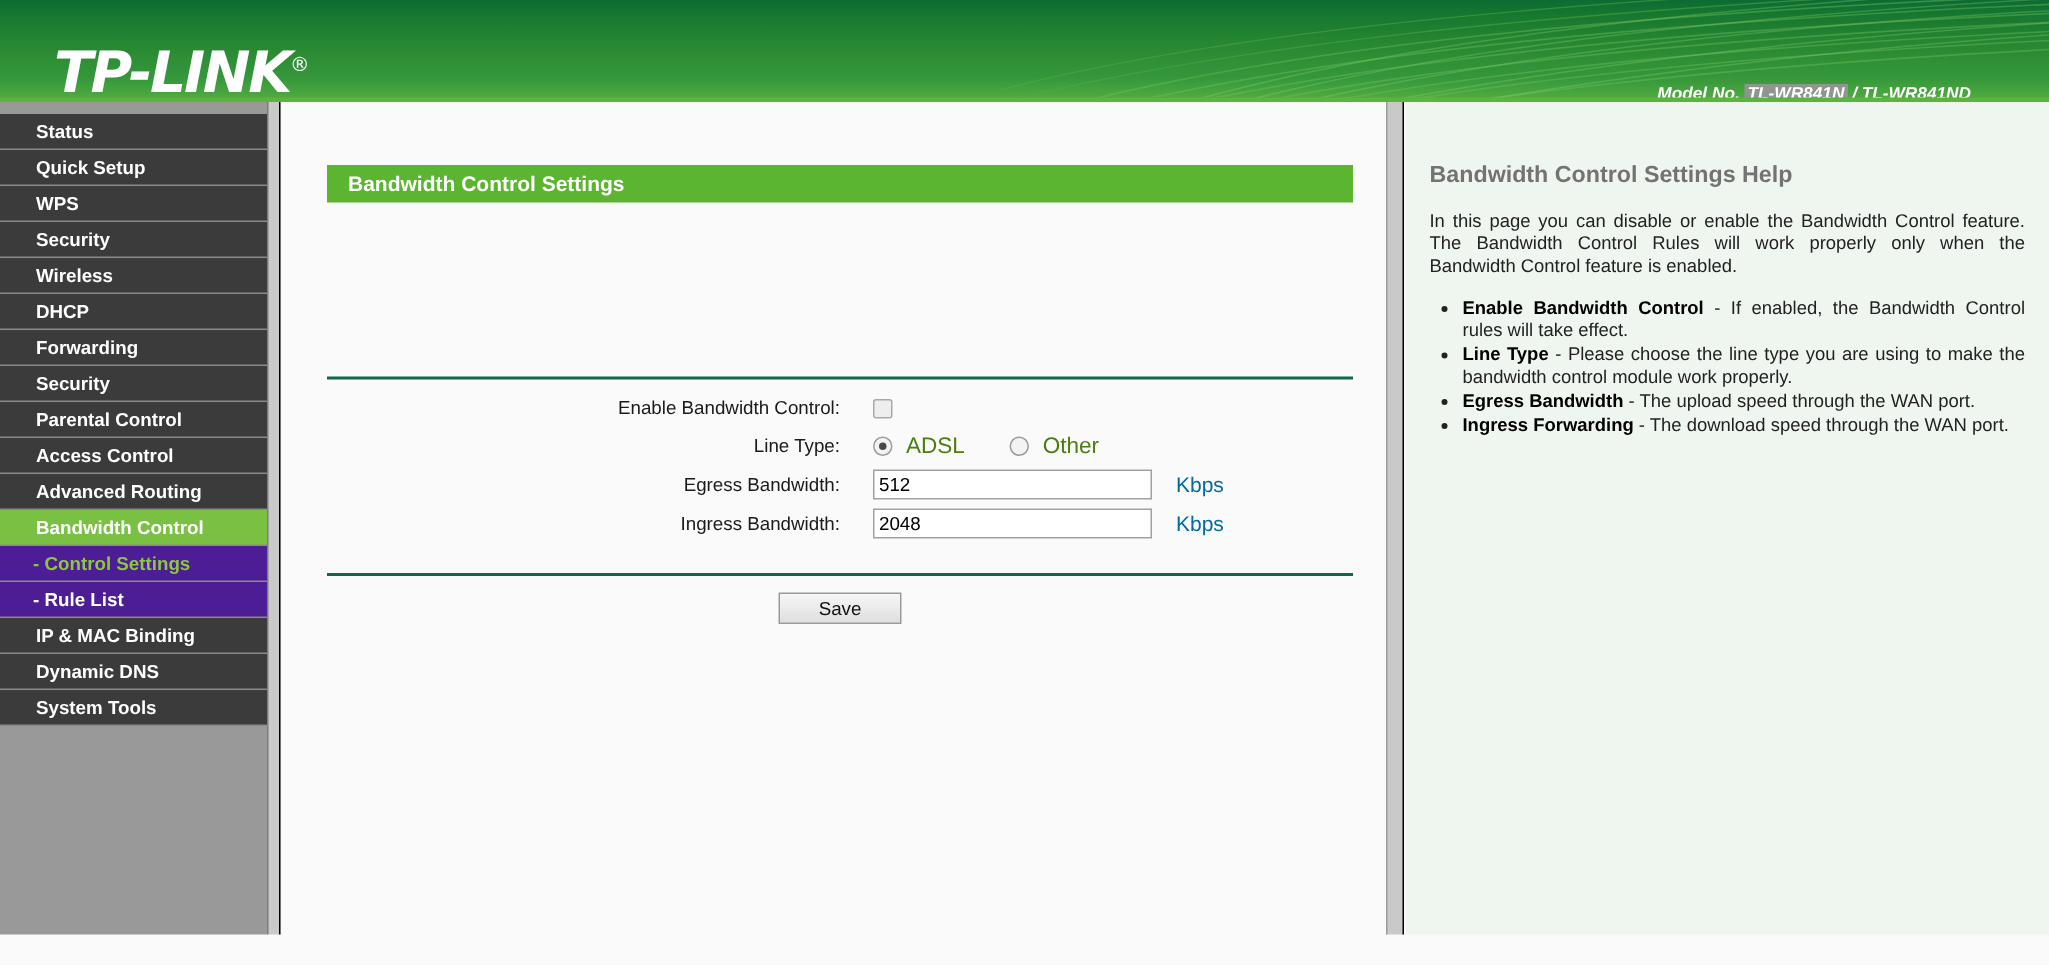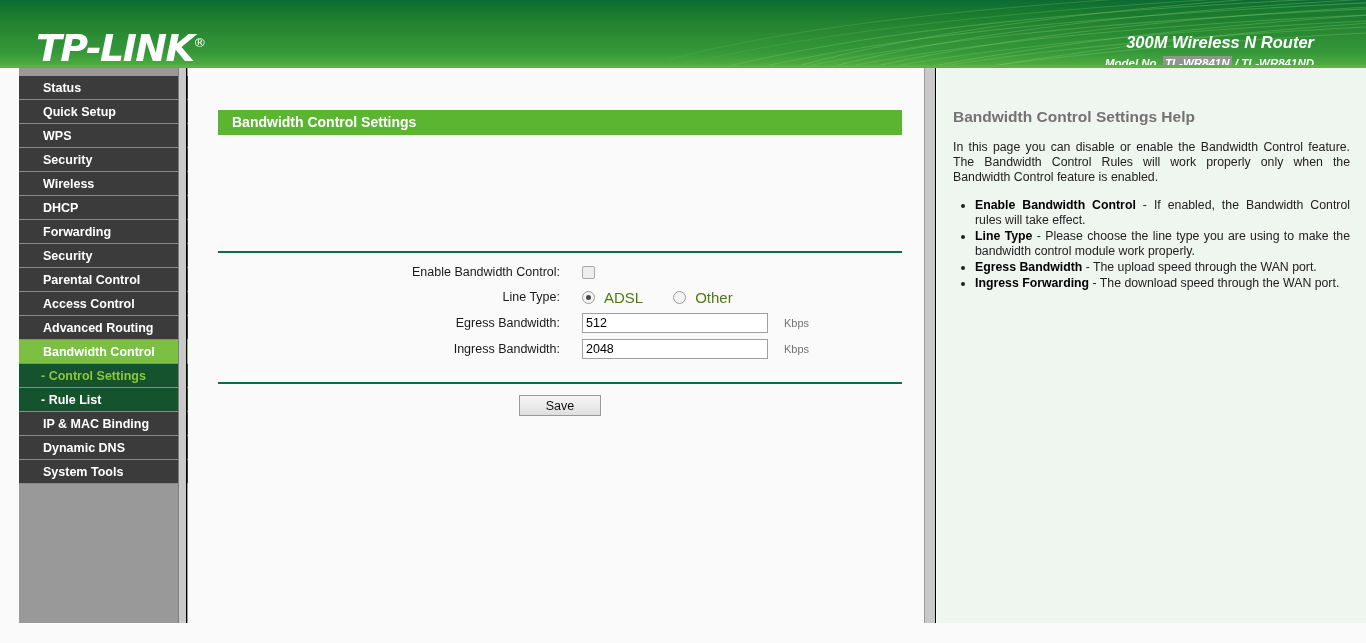--- a/index.html
+++ b/index.html
@@ -43,38 +43,37 @@
   .header-bottom-line { position: absolute; left:0; bottom: 0; width: 100%; height: 3px; background: #5ab43d; }
 
   
   .page { position: relative; width: 1366px; height: 555px; background: #fafafa; }
 
   
   .sidebar {
     position: absolute; left: 0; top: 0;
     width: 178px; height: 555px;
     background: #999999;
-    margin-left: 19px;
   }
   .menu { width: 178px; padding-top: 8px; }
   .menu-item {
     height: 24px; line-height: 24px;
     background: #3b3b3b;
     color: #ffffff;
     font-size: 12.5px; font-weight: bold;
     padding-left: 24px;
     border-bottom: 1px solid #8a8a8a;
     cursor: pointer;
     white-space: nowrap;
   }
   .menu-item.active {
     background: #7ac143; color: #ffffff;
   }
   .menu-item.sub {
-    background: #14532d;
+    background: #4c1d95;
     font-weight: bold;
     padding-left: 22px;
   }
   .menu-item.sub.current { color: #8dc63f; }
   .sidebar-rail {
     position: absolute; left: 178px; top: 0;
     width: 9px; height: 555px;
     background: #c9c9c9;
     border-left: 1px solid #7d7d7d;
     border-right: 1px solid #000000;
@@ -131,21 +130,21 @@
   .radio-label { font-size: 15px; color: #4d7c0f; margin-right: 30px; }
   .txt {
     width: 186px; height: 20px;
     border: 1px solid #a0a0a0;
     background: #ffffff;
     font-family: "Liberation Sans", sans-serif;
     font-size: 12.5px;
     color: #000000;
     padding: 0 3px;
   }
-  .unit { font-size: 11px; color: #737373; margin-left: 16px; }
+  .unit { font-size: 14px; color: #0369a1; margin-left: 16px; }
 
   .save-wrap { position: absolute; left: 30px; top: 327px; width: 684px; text-align: center; }
   .btn-save {
     width: 82px; height: 21px;
     background: linear-gradient(to bottom, #f6f6f6 0%, #ececec 45%, #dedede 100%);
     border: 1px solid #9a9a9a;
     font-family: "Liberation Sans", sans-serif;
     font-size: 12.5px;
     color: #111111;
     cursor: pointer;
@@ -208,21 +207,20 @@
         <path d="M0,60 C140,24 330,2 720,-16"></path>
         <path d="M0,68 C150,32 340,8 720,-10"></path>
       </g>
     </svg>
   </div>
 
   <div class="logo">
     <span>TP-LINK</span><span class="reg">®</span>
   </div>
 
-  <div class="product">300M Wireless N Router</div>
 
   <div class="model">
     <span>Model No.</span>
     <span class="sel">TL-WR841N</span>
     <span>/ TL-WR841ND</span>
   </div>
   <div class="header-bottom-line"></div>
 </div>
 
 <div class="page">

